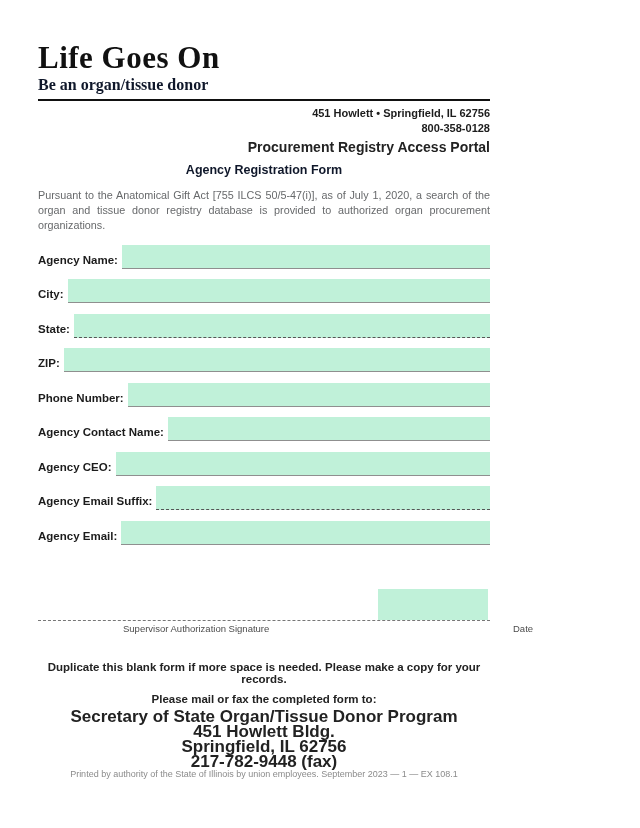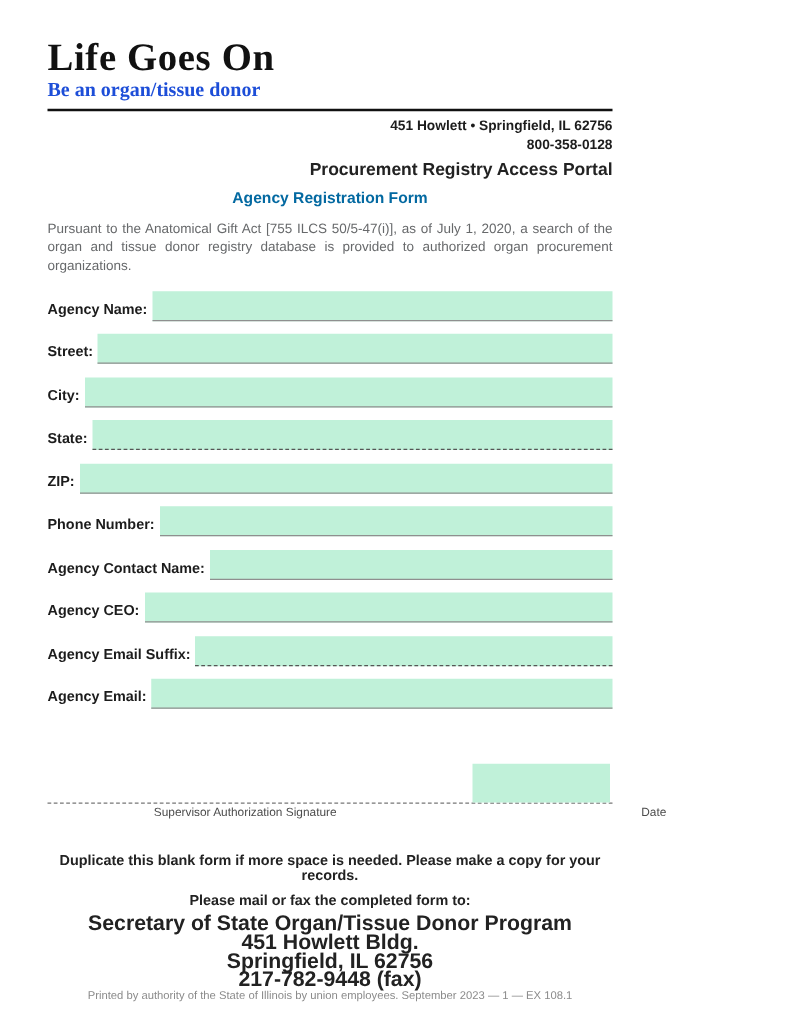--- a/index.html
+++ b/index.html
@@ -3,46 +3,46 @@
 <meta charset="utf-8">
 <style>
   * { margin:0; padding:0; box-sizing:border-box; }
   html,body { background:#ffffff; }
   body {
     width:640px; height:828px;
     font-family:"Liberation Sans", sans-serif;
     color:#1c1c1c;
     overflow:hidden;
   }
-  .page { position:relative; width:525px; height:828px; background:#ffffff; padding:0 35px 0 38px; }
+  .page { position:relative; width:525px; height:828px; background:#ffffff; padding:12px 35px 0 38px; }
 
   
   .brand-title {
     font-family:"Liberation Serif", serif;
     font-weight:bold; font-size:31px; line-height:1.0;
     padding-top:30px; letter-spacing:0.5px; color:#111;
   }
   .brand-tagline {
     font-family:"Liberation Serif", serif;
-    font-weight:bold; font-size:16px; line-height:1.1; margin-top:3px; color:#1d4ed8;
+    font-weight:bold; font-size:16px; line-height:1.1; margin-top:3px; color:#0f172a;
   }
   .brand-secretary {
     font-family:"Liberation Serif", serif;
     font-weight:bold; font-size:13px; line-height:1.1; margin-top:3px; color:#111;
   }
   .header-rule { border:none; border-top:2.5px solid #111; margin-top:5px; }
 
   .office-address {
     text-align:right; font-weight:bold; font-size:11px; line-height:15px;
     margin-top:5px; color:#1c1c1c;
   }
 
   
   .doc-title { text-align:right; font-weight:bold; font-size:14px; margin-top:3px; color:#222; }
-  .doc-subtitle { text-align:center; font-weight:bold; font-size:12.5px; margin-top:8px; color:#0369a1; }
+  .doc-subtitle { text-align:center; font-weight:bold; font-size:12.5px; margin-top:8px; color:#0f172a; }
 
   
   .intro {
     margin-top:11px; font-size:10.8px; line-height:15px;
     color:#67696b; text-align:justify;
   }
 
   
   .form-area { margin-top:12px; }
   .form-row { display:flex; align-items:flex-end; height:24px; margin-bottom:10.5px; }
@@ -97,24 +97,20 @@
 
   <p class="intro">Pursuant to the Anatomical Gift Act [755 ILCS 50/5-47(i)], as of July 1, 2020, a search of the organ and tissue donor registry database is provided to authorized organ procurement organizations.</p>
 
   <div class="form-area">
 
     <div class="form-row">
       <span class="form-label">Agency Name:</span>
       <input class="form-input" type="text" value="" style="">
     </div>
 
-    <div class="form-row">
-      <span class="form-label">Street:</span>
-      <input class="form-input" type="text" value="" style="">
-    </div>
 
     <div class="form-row">
       <span class="form-label">City:</span>
       <input class="form-input" type="text" value="" style="">
     </div>
 
     <div class="form-row dashed">
       <span class="form-label">State:</span>
       <input class="form-input" type="text" value="" style="">
     </div>

